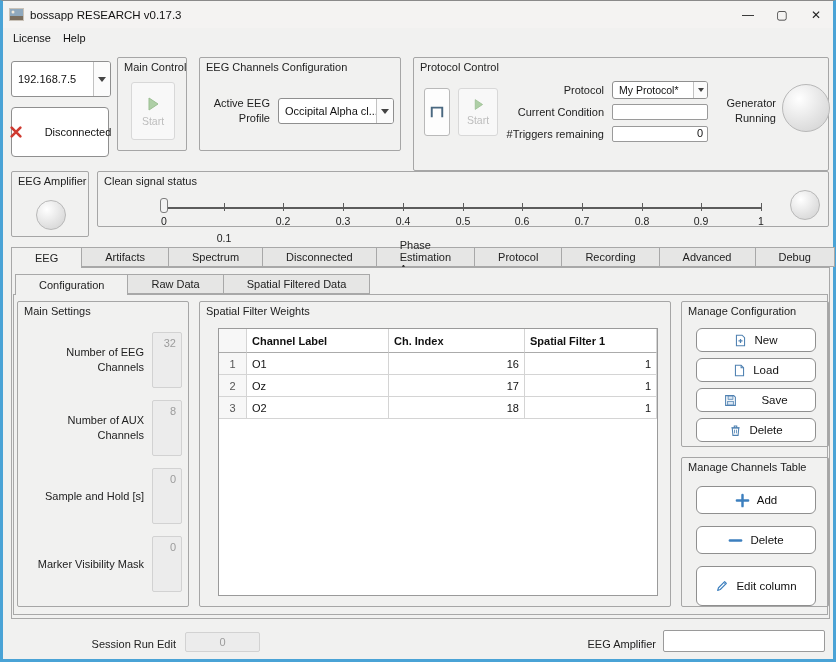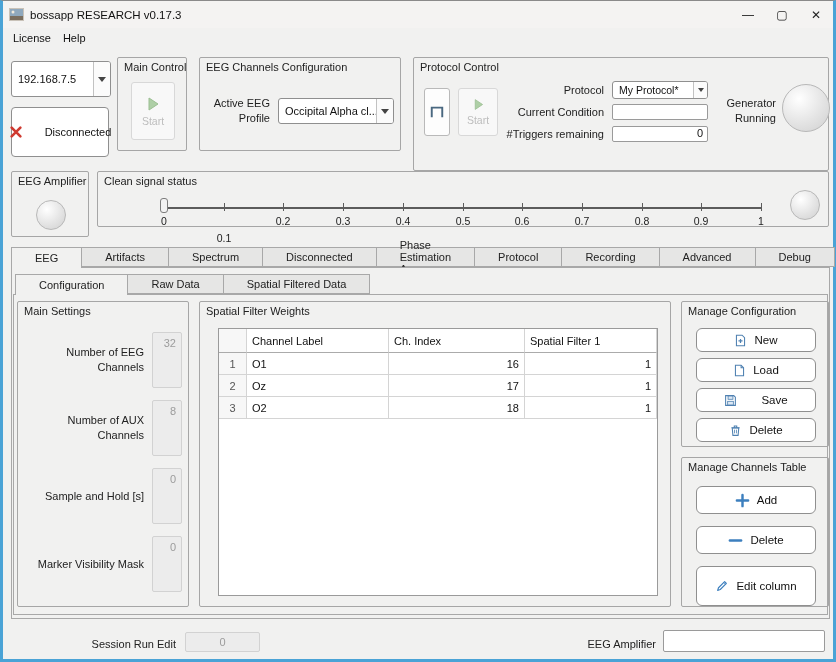--- a/index.html
+++ b/index.html
@@ -41,21 +41,21 @@
   .panel { position:absolute; border:1px solid #a8a8a8; background:#f1f1f0; }
   
   .track { position:absolute; height:2px; background:#5c5c5c; }
   .tickmark { position:absolute; width:1px; height:8px; background:#5c5c5c; }
   .ticklbl { position:absolute; width:24px; text-align:center; font-size:10.5px; color:#222; }
   .thumb { position:absolute; width:8px; height:15px; background:#f2f2f2; border:1px solid #7d7d7d; border-radius:3px; }
   
   .tbl-wrap { position:absolute; background:#fff; border:1px solid #9a9a9a; overflow:hidden; }
   .tbl { display:grid; grid-template-columns:28px 142px 136px 132px; grid-template-rows:24px 22px 22px 22px; }
   .cell { border-right:1px solid #d4d4d4; border-bottom:1px solid #d4d4d4; font-size:11px; display:flex; align-items:center; padding:0 5px; color:#111; }
-  .cell.hd { font-weight:normal; border-bottom:1px solid #ababab; }
+  .cell.hd { font-weight:bold; border-bottom:1px solid #ababab; }
   .cell.num { justify-content:center; background:#f7f7f7; color:#555; padding:0; }
   .cell.right { justify-content:flex-end; }
   
   .ms-row { position:absolute; left:8px; width:156px; height:56px; display:flex; align-items:center; }
   .ms-row .lbl { flex:1; text-align:right; margin-right:8px; line-height:1.35; }
   .ms-box { width:30px; height:56px; background:#ececec; border:1px solid #d2d2d2; border-radius:2px;
     font-size:11px; color:#9c9c9c; text-align:right; padding:4px 5px 0 0; }
   svg { display:block; }
 </style>
 </head>

